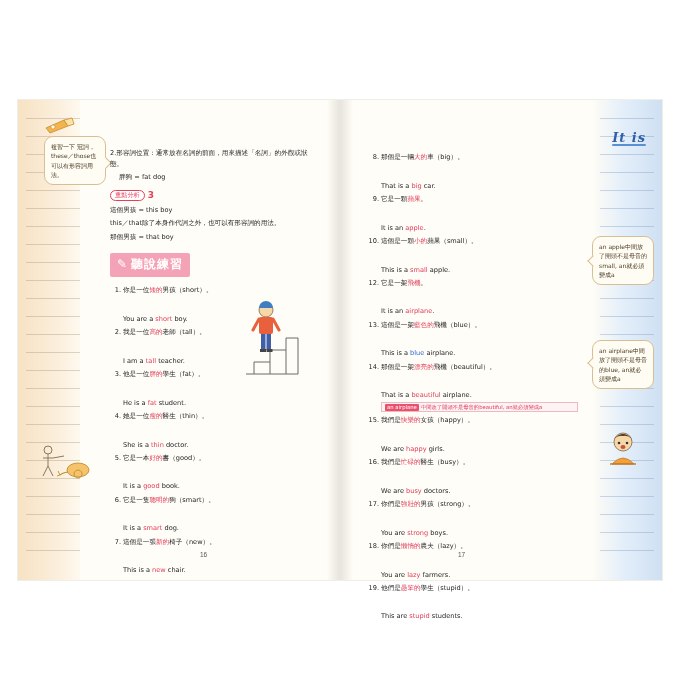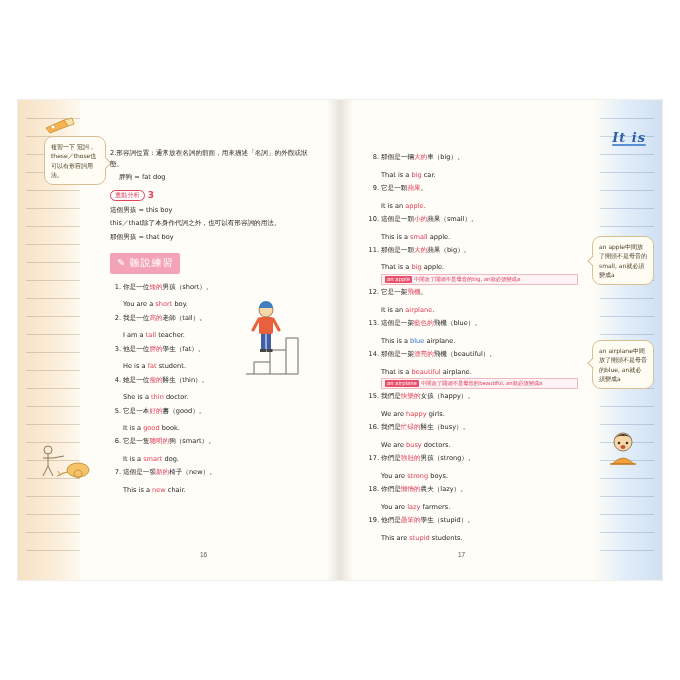--- a/index.html
+++ b/index.html
@@ -103,46 +103,47 @@
     font-weight: bold;
     font-size: 9px;
     vertical-align: -1px;
     margin-left: 3px;
   }
 
   .section-head {
     display: inline-block;
     background: #f4a3b6;
     color: #ffffff;
-    font-size: 10px;
+    font-size: 12px;
     padding: 2px 7px 3px 7px;
     border-radius: 2px;
     margin: 7px 0 4px 0;
     letter-spacing: 1px;
+    font-weight: bold;
   }
   .section-head .pen { margin-right: 3px; }
 
   ol.qlist {
     list-style: none;
     margin: 4px 0 0 0;
     padding: 0;
   }
   ol.qlist li {
     margin-bottom: 2.6px;
     position: relative;
     padding-left: 13px;
   }
   ol.qlist li .idx {
     position: absolute;
     left: 0; top: 0;
     width: 11px;
     text-align: right;
     color: #262626;
   }
-  .ans { margin-top: 7px; }
+  .ans { margin-top: 18px; }
   .hl { color: #e03c58; }
   .hl-b { color: #2f6fd0; }
   .note-red {
     display: block;
     margin-top: 1px;
     font-size: 5.3px;
     color: #e03c58;
     border: 1px solid #f0b8c3;
     background: #fdf2f4;
     padding: 0.5px 3px;
@@ -403,25 +404,20 @@
           <li><span class="idx">9.</span>
             <span class="zh"><span>它是一顆</span><span class="hl">蘋果</span><span>。</span></span>
             <div class="ans"><span>It is an </span><span class="hl">apple</span><span>.</span></div>
           </li>
 
           <li><span class="idx">10.</span>
             <span class="zh"><span>這個是一顆</span><span class="hl">小的</span><span>蘋果（small）。</span></span>
             <div class="ans"><span>This is a </span><span class="hl">small</span><span> apple.</span></div>
           </li>
 
-          <li><span class="idx">11.</span>
-            <span class="zh"><span>那個是一顆</span><span class="hl">大的</span><span>蘋果（big）。</span></span>
-            <div class="ans"><span>That is a </span><span class="hl">big</span><span> apple.</span></div>
-            <span class="note-red"><span class="mini">an apple</span><span>中間改了開頭不是母音的big, an就必須變成a</span></span>
-          </li>
 
           <li><span class="idx">12.</span>
             <span class="zh"><span>它是一架</span><span class="hl">飛機</span><span>。</span></span>
             <div class="ans"><span>It is an </span><span class="hl">airplane</span><span>.</span></div>
           </li>
 
           <li><span class="idx">13.</span>
             <span class="zh"><span>這個是一架</span><span class="hl">藍色的</span><span>飛機（blue）。</span></span>
             <div class="ans"><span>This is a </span><span class="hl-b">blue</span><span> airplane.</span></div>
           </li>

